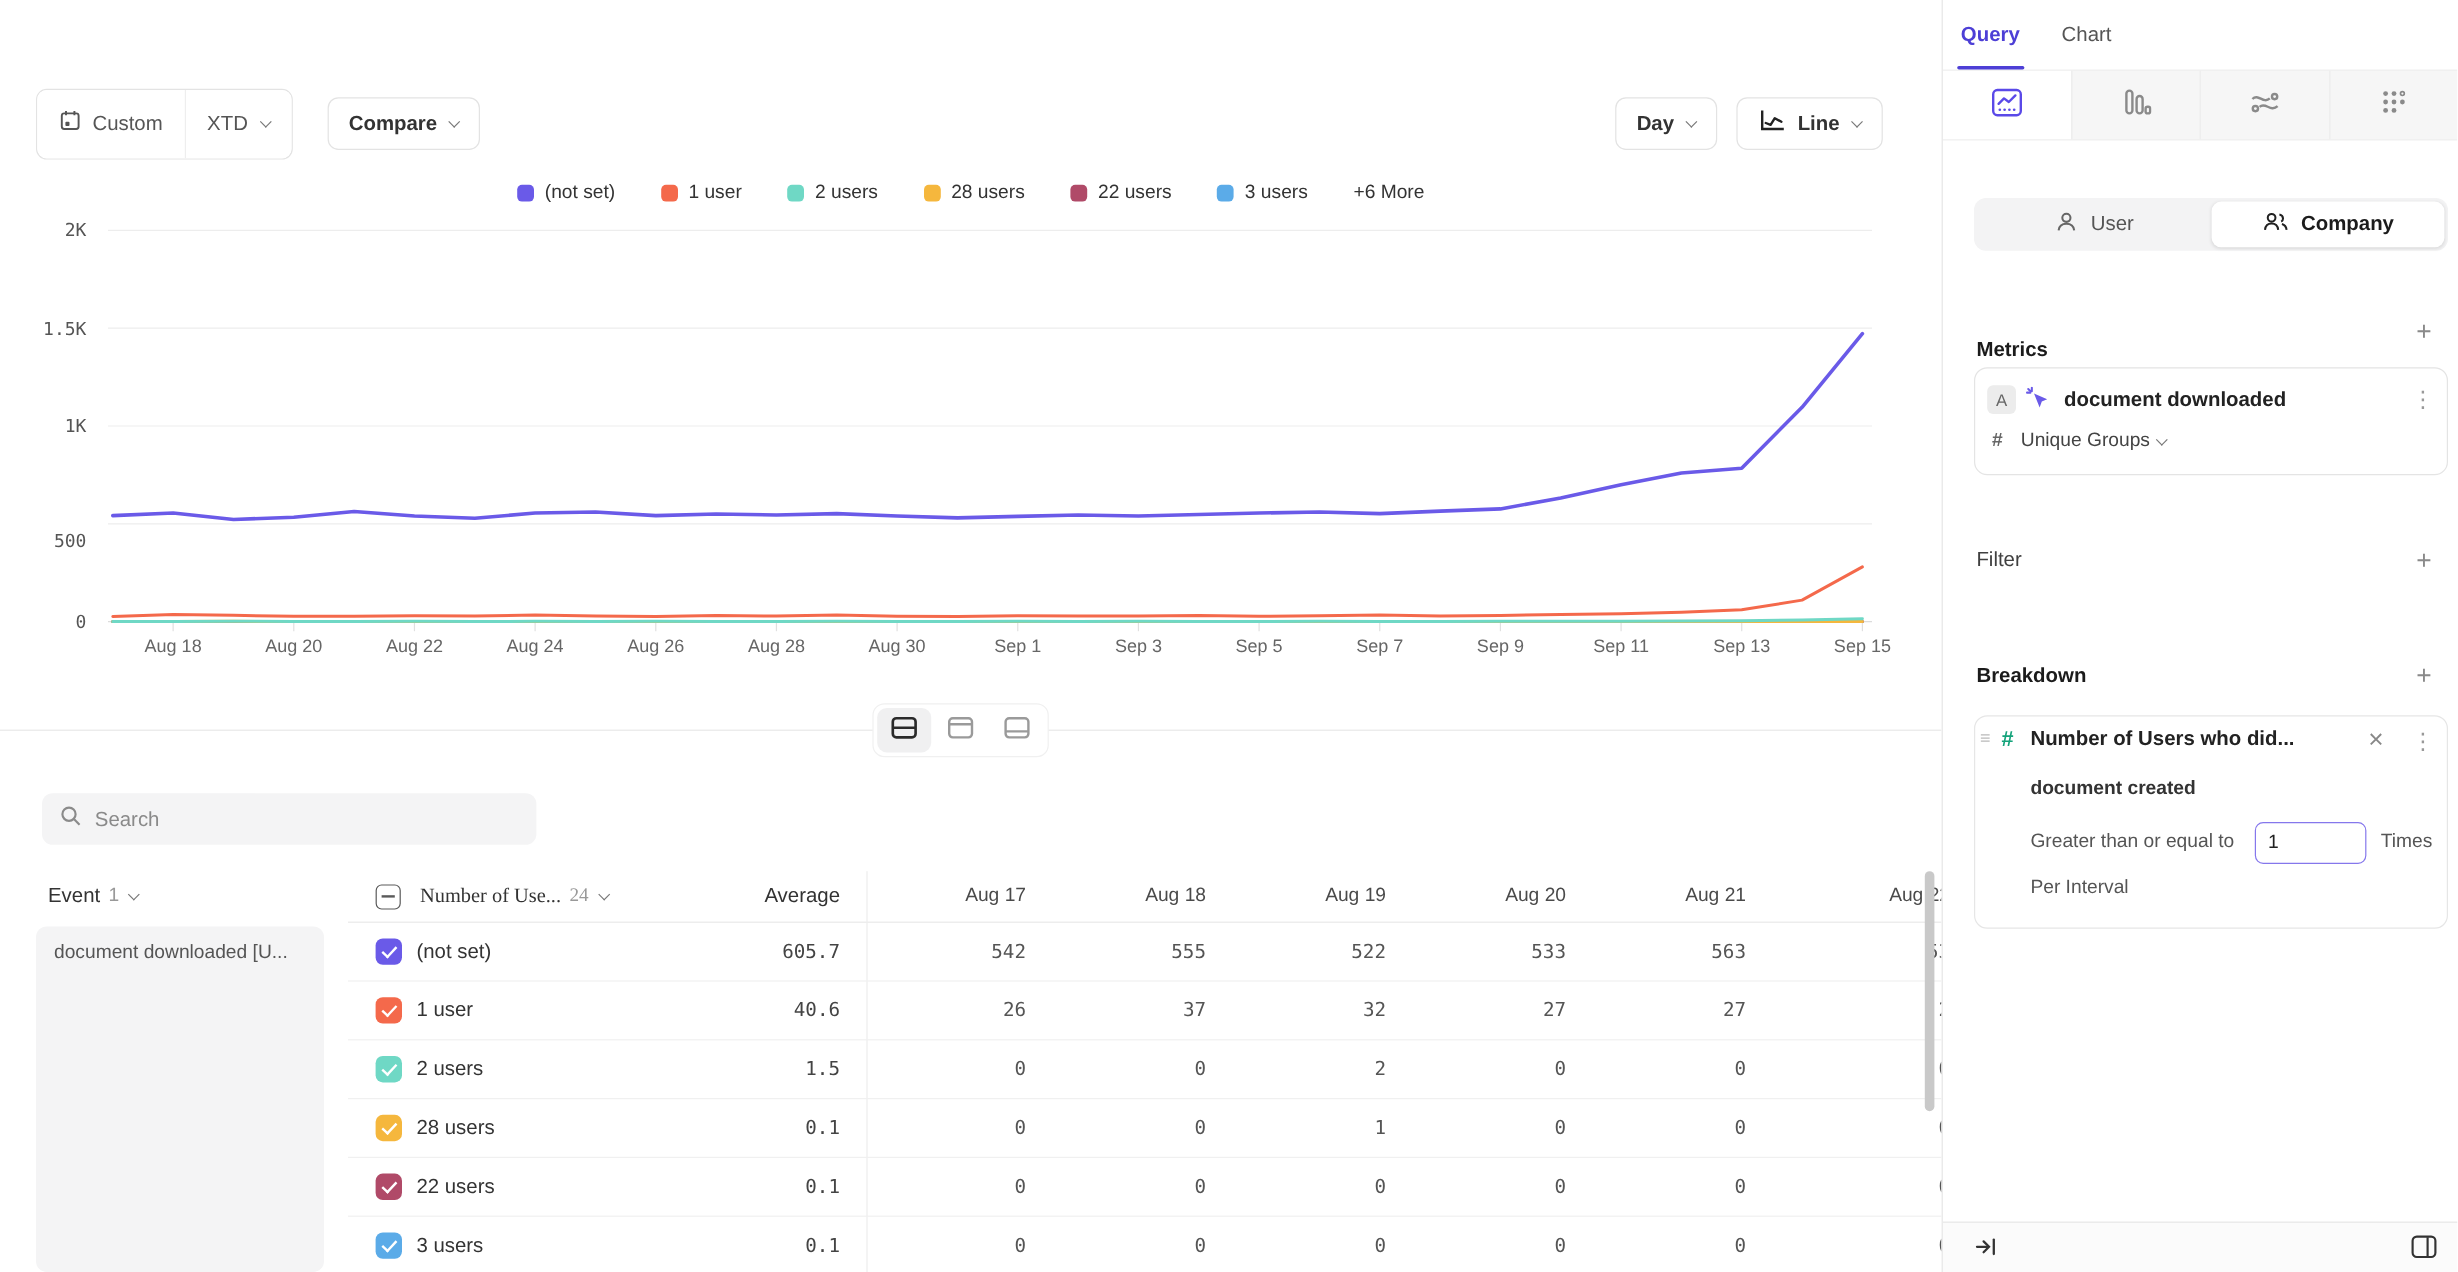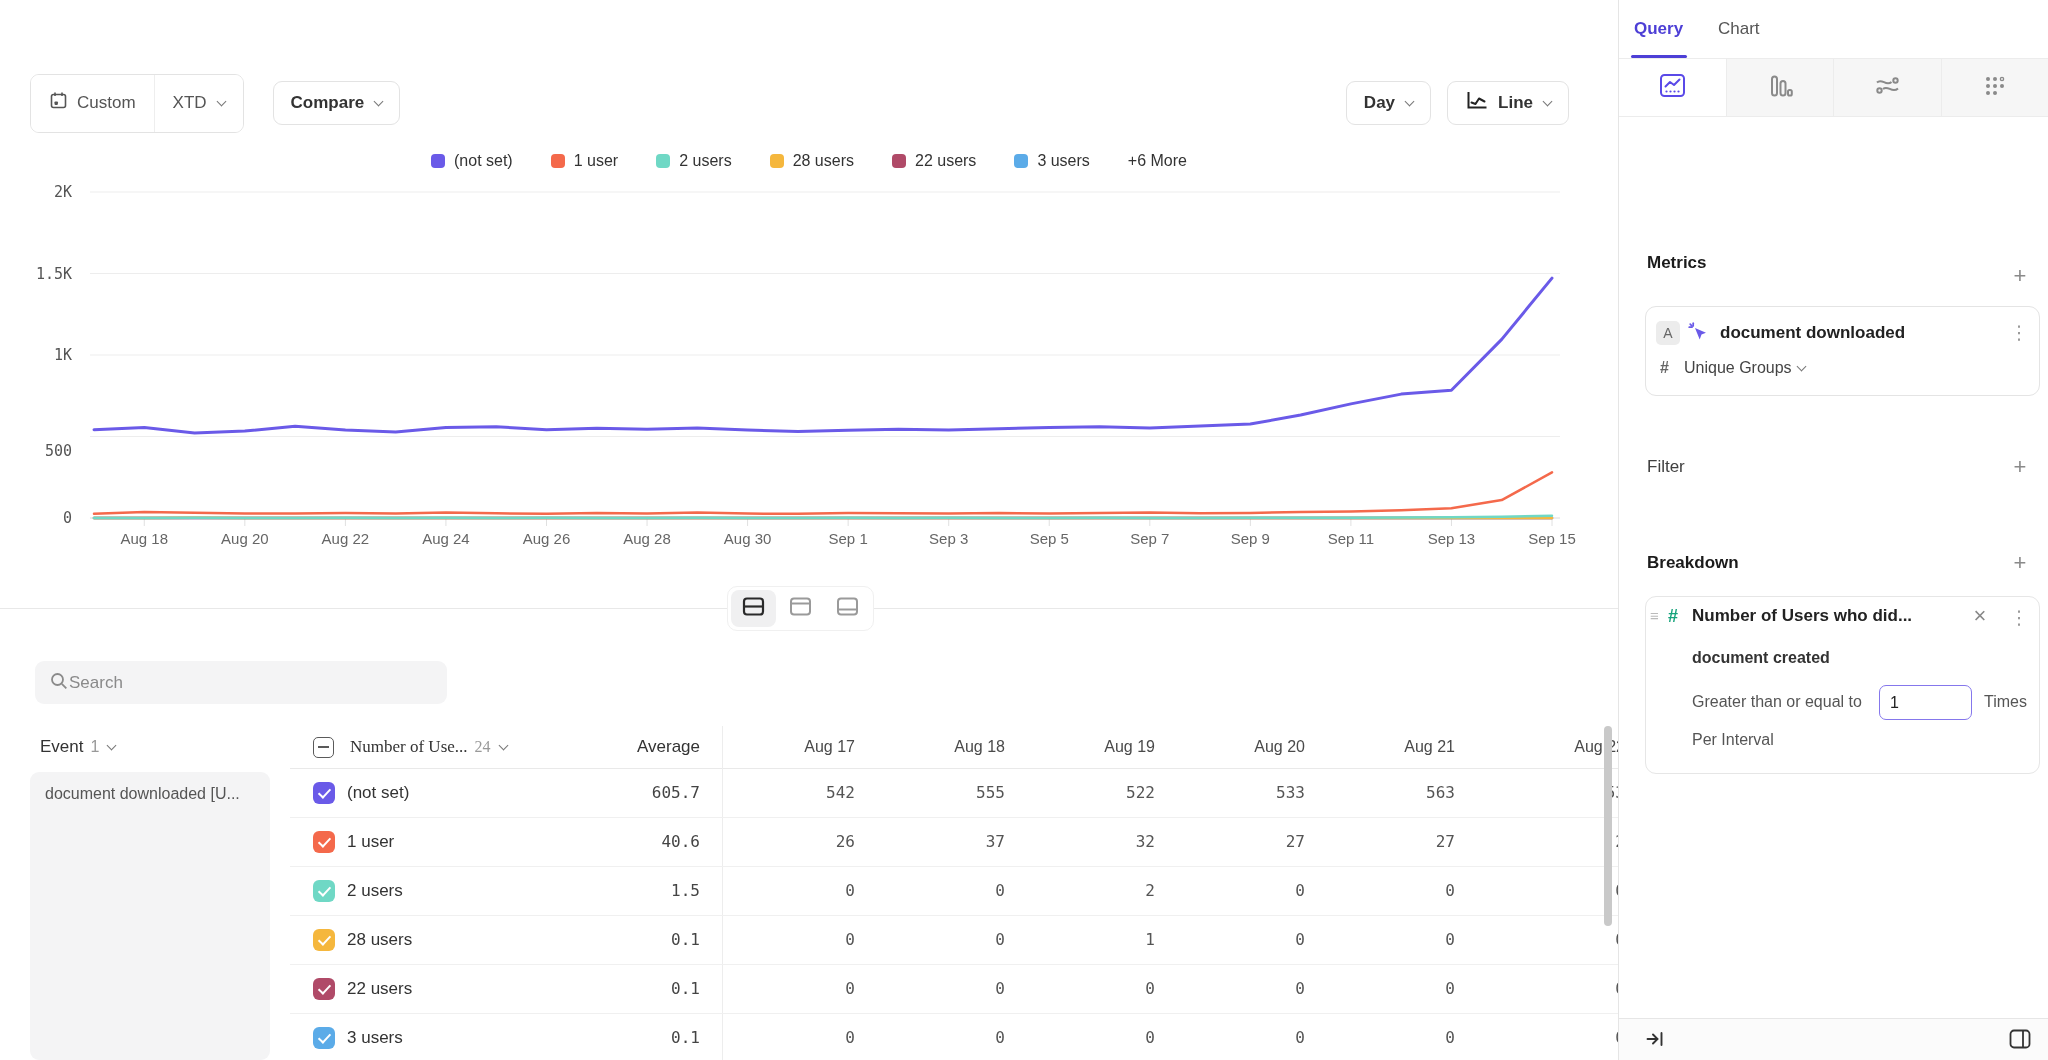--- a/index.html
+++ b/index.html
@@ -35,21 +35,21 @@
   #x-labels { position:absolute; left:90px; top:530px; width:1470px; height:22px; }
   #x-labels span { position:absolute; transform:translateX(-50%); font-size:15px; color:#666; white-space:nowrap; }
 
   
   .chart-divider { position:absolute; left:0; top:608px; width:100%; height:1px; background:#e8e8e8; }
   .layout-toggle { position:absolute; left:727px; top:586px; height:45px; display:flex; padding:3px; gap:2px; background:#fff; border:1px solid #f0f0f0; border-radius:10px; }
   .lt-btn { width:45px; height:37px; border-radius:8px; display:flex; align-items:center; justify-content:center; cursor:pointer; color:#9a9a9a; }
   .lt-btn.active { background:#f0f0f1; color:#2a2a2a; }
 
   
-  .search-box { position:absolute; left:35px; top:661px; width:412px; height:43px; background:#f4f4f5; border-radius:9px; display:flex; align-items:center; padding:0 14px; }
+  .search-box { position:absolute; left:35px; top:661px; width:412px; height:43px; background:#f4f4f5; border-radius:9px; display:flex; align-items:center; padding:0 14px; gap:10px; }
   .search-box input { border:none; outline:none; background:transparent; font-size:17px; color:#333; width:100%; font-family:"Liberation Sans",sans-serif; }
   .search-box input::placeholder { color:#8a8a8a; }
   .th-border { position:absolute; left:290px; right:0; top:768px; height:1px; background:#e9e9e9; }
   .col-sep { position:absolute; left:722px; top:726px; bottom:0; width:1px; background:#ededed; }
   .th-event { position:absolute; left:40px; top:726px; height:42px; display:flex; align-items:center; gap:7px; font-size:17px; color:#333; }
   .th-count { color:#999; font-size:16px; }
   .th-series { position:absolute; left:313px; top:726px; height:42px; display:flex; align-items:center; gap:7px; font-size:17px; color:#333;font-family:Liberation Serif, serif; }
   .cb-ind { width:21px; height:21px; border:1.7px solid #5a5a5a; border-radius:5px; background:#fff; position:relative; margin-right:9px; }
   .cb-ind::after { content:""; position:absolute; left:4px; right:4px; top:50%; height:2px; margin-top:-1px; background:#5a5a5a; }
   .th-avg { position:absolute; left:520px; top:726px; width:180px; height:42px; line-height:42px; text-align:right; font-size:17px; color:#333; }
@@ -403,22 +403,44 @@
                 <circle cx="19" cy="12" r="2"></circle>
                 <circle cx="12" cy="19" r="2"></circle>
                 <circle cx="5" cy="19" r="2"></circle>
               </g>
               <circle cx="19" cy="5" r="1.6" fill="none" stroke="#8a8a8a" stroke-width="1.4"></circle>
             </svg>
         </span>
       </div>
     </div>
 
-
-    <div class="p-heading" style="top:253px;">Metrics</div>
+    <div class="seg">
+      <div class="seg-half">
+        <span>
+          <svg width="20" height="20" viewBox="0 0 20 20" fill="none" stroke="#666" stroke-width="1.7">
+              <circle cx="10" cy="6.5" r="3.4"></circle>
+              <path d="M3.5 17 C4 12.8 7 11.5 10 11.5 C13 11.5 16 12.8 16.5 17"></path>
+            </svg>
+        </span>
+        <span>User</span>
+      </div>
+      <div class="seg-half selected">
+        <span>
+          <svg width="23" height="20" viewBox="0 0 23 20" fill="none" stroke="#222" stroke-width="1.7">
+              <circle cx="8" cy="6.5" r="3.2"></circle>
+              <path d="M2.5 16.5 C3 12.5 5.5 11.3 8 11.3 C10.5 11.3 13 12.5 13.5 16.5"></path>
+              <path d="M14.5 3.7 C16.4 4.1 17.5 5.3 17.5 7 C17.5 8.2 16.9 9.2 16 9.7"></path>
+              <path d="M16.6 11.7 C19 12.4 20.2 14 20.5 16.5"></path>
+            </svg>
+        </span>
+        <span>Company</span>
+      </div>
+    </div>
+
+    <div class="p-heading" style="top:282px;">Metrics</div>
     <div class="p-plus" style="top:264px;">+</div>
 
     <div class="m-card">
       <div class="a-badge">A</div>
       <span class="m-spark">
         <svg width="21" height="21" viewBox="0 0 21 21">
             <g stroke="#6a5ae8" stroke-width="1.7" stroke-linecap="round">
               <line x1="5.2" y1="1.2" x2="5.2" y2="4"></line>
               <line x1="1.2" y1="5.2" x2="4" y2="5.2"></line>
               <line x1="2.2" y1="2.2" x2="4.1" y2="4.1"></line>

